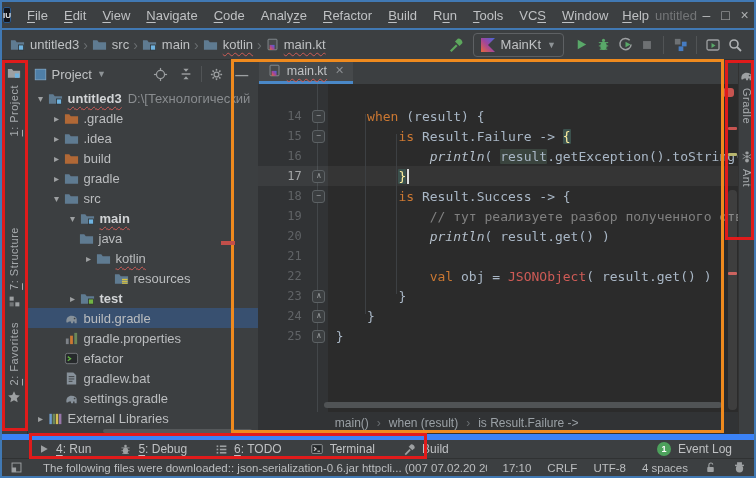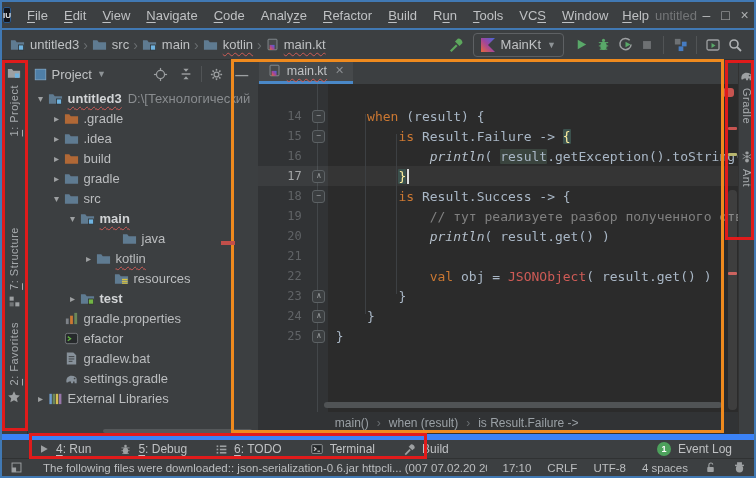--- a/index.html
+++ b/index.html
@@ -406,21 +406,21 @@
         <div class="tree-row" style="padding-left:38px">
           <span class="tree-arrow">▾</span>
           <span class="tree-ico">
             <svg width="15" height="15" viewBox="0 0 16 16">
               <path fill="#5f7b91" d="M1 3.5h4.6L7.2 5.5H15v8H1z"></path>
               <rect x="9" y="8.5" width="5.5" height="5.5" fill="#6fb3e0" stroke="#2b2b2b" stroke-width=".8"></rect>
             </svg>
           </span>
           <span class="tree-label b sq">main</span>
         </div>
-        <div class="tree-row" style="padding-left:80px">
+        <div class="tree-row" style="padding-left:37px">
           <span class="tree-arrow"></span>
           <span class="tree-ico">
             <svg width="15" height="15" viewBox="0 0 16 16">
               <path fill="#5f7b91" d="M1 3.5h4.6L7.2 5.5H15v8H1z"></path>
             </svg>
           </span>
           <span class="tree-label">java</span>
         </div>
         <div class="tree-row" style="padding-left:54px">
           <span class="tree-arrow">▸</span>
@@ -447,20 +447,30 @@
         </div>
         <div class="tree-row" style="padding-left:38px">
           <span class="tree-arrow">▸</span>
           <span class="tree-ico">
             <svg width="15" height="15" viewBox="0 0 16 16">
               <path fill="#5f7b91" d="M1 3.5h4.6L7.2 5.5H15v8H1z"></path>
               <rect x="9" y="8.5" width="5.5" height="5.5" fill="#72b545" stroke="#2b2b2b" stroke-width=".8"></rect>
             </svg>
           </span>
           <span class="tree-label b">test</span>
+        </div>
+        <div class="tree-row sel" style="padding-left:22px">
+          <span class="tree-arrow"></span>
+          <span class="tree-ico">
+            <svg width="15" height="15" viewBox="0 0 16 16">
+              <path fill="#87919a" d="M2.5 11c0-3.6 2-6 5.5-6 3 0 5.5 1.4 5.5 3.6V13h-2.2v-1.8h-1.6V13H7.5v-1.8H5.2c-.5.9-1.4 1.3-2.7.8z"></path>
+              <circle cx="11.3" cy="8" r=".9" fill="#3c3f41"></circle>
+            </svg>
+          </span>
+          <span class="tree-label">build.gradle</span>
         </div>
         <div class="tree-row" style="padding-left:22px">
           <span class="tree-arrow"></span>
           <span class="tree-ico">
             <svg width="15" height="15" viewBox="0 0 16 16">
               <rect x="2" y="8" width="3" height="6" fill="#7d8288"></rect>
               <rect x="6.5" y="5" width="3" height="9" fill="#cc7832"></rect>
               <rect x="11" y="2" width="3" height="12" fill="#6a8759"></rect>
             </svg>
           </span>

